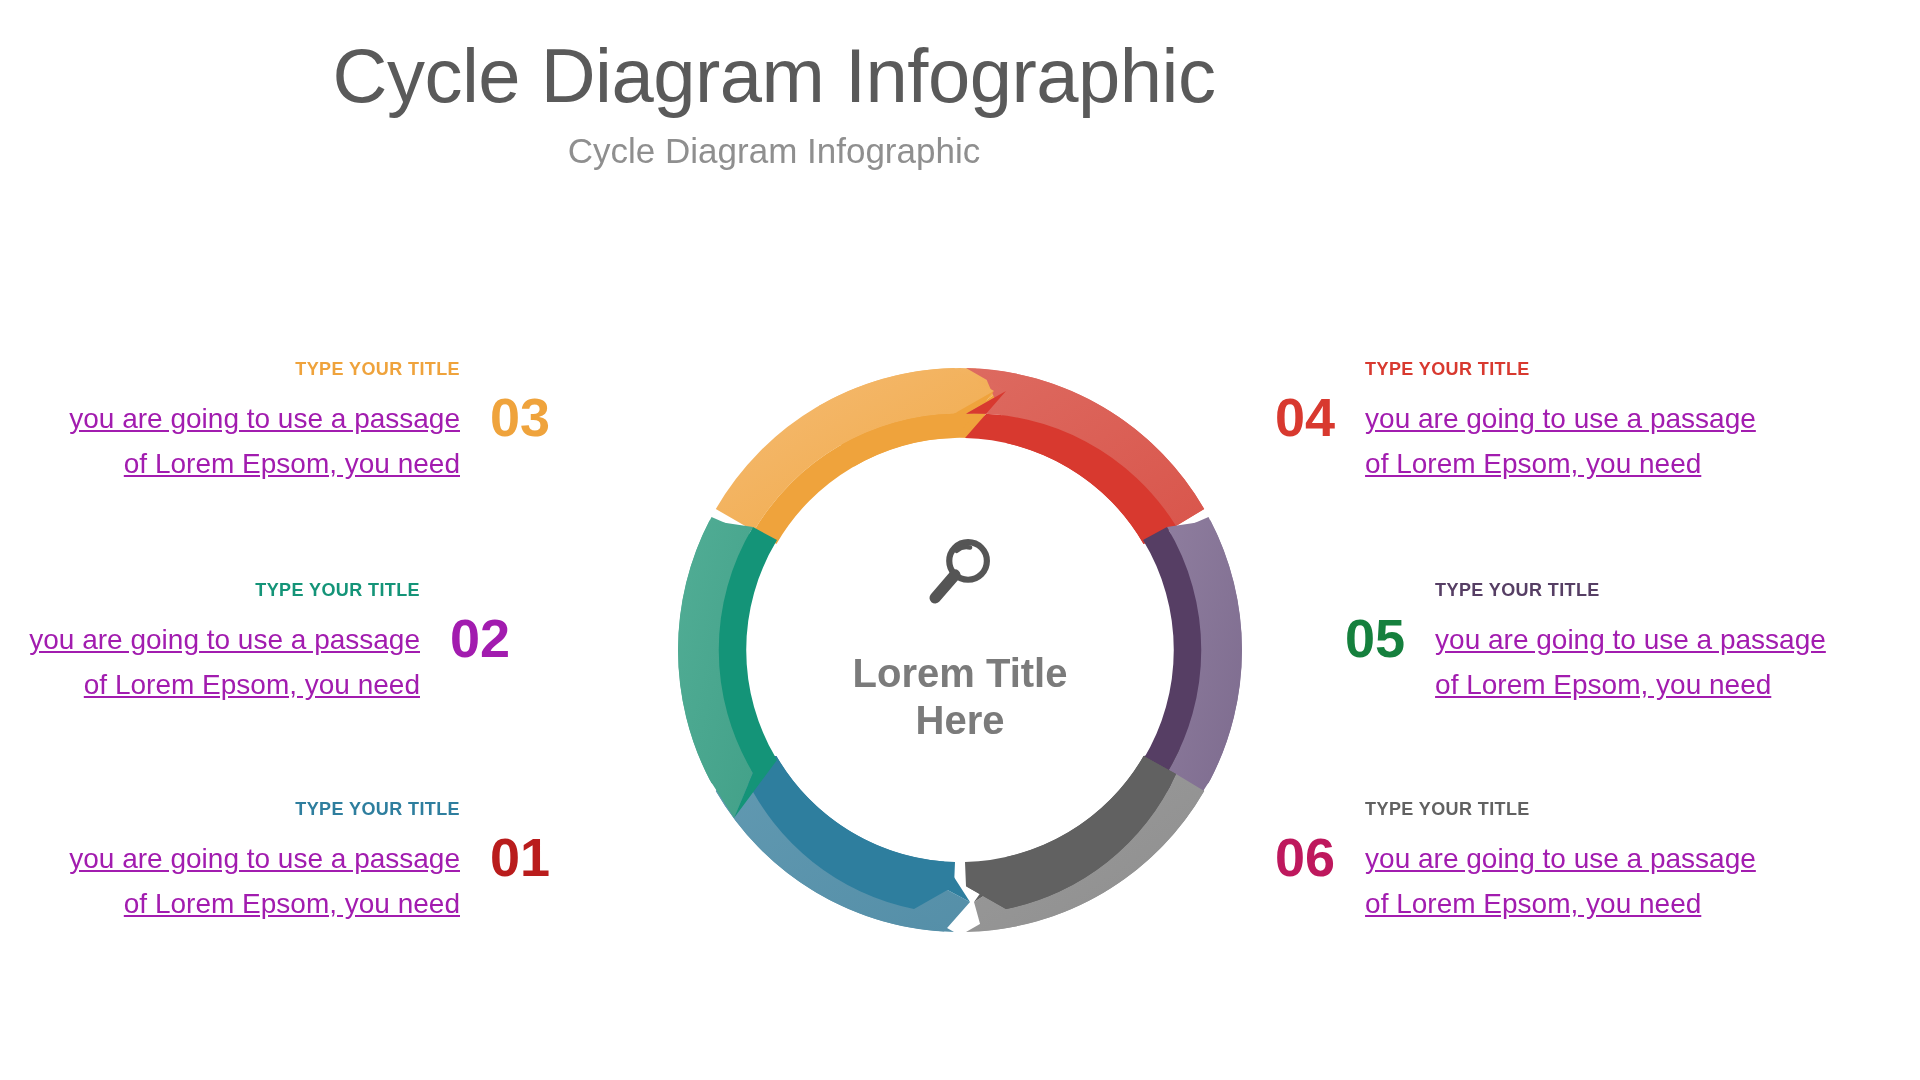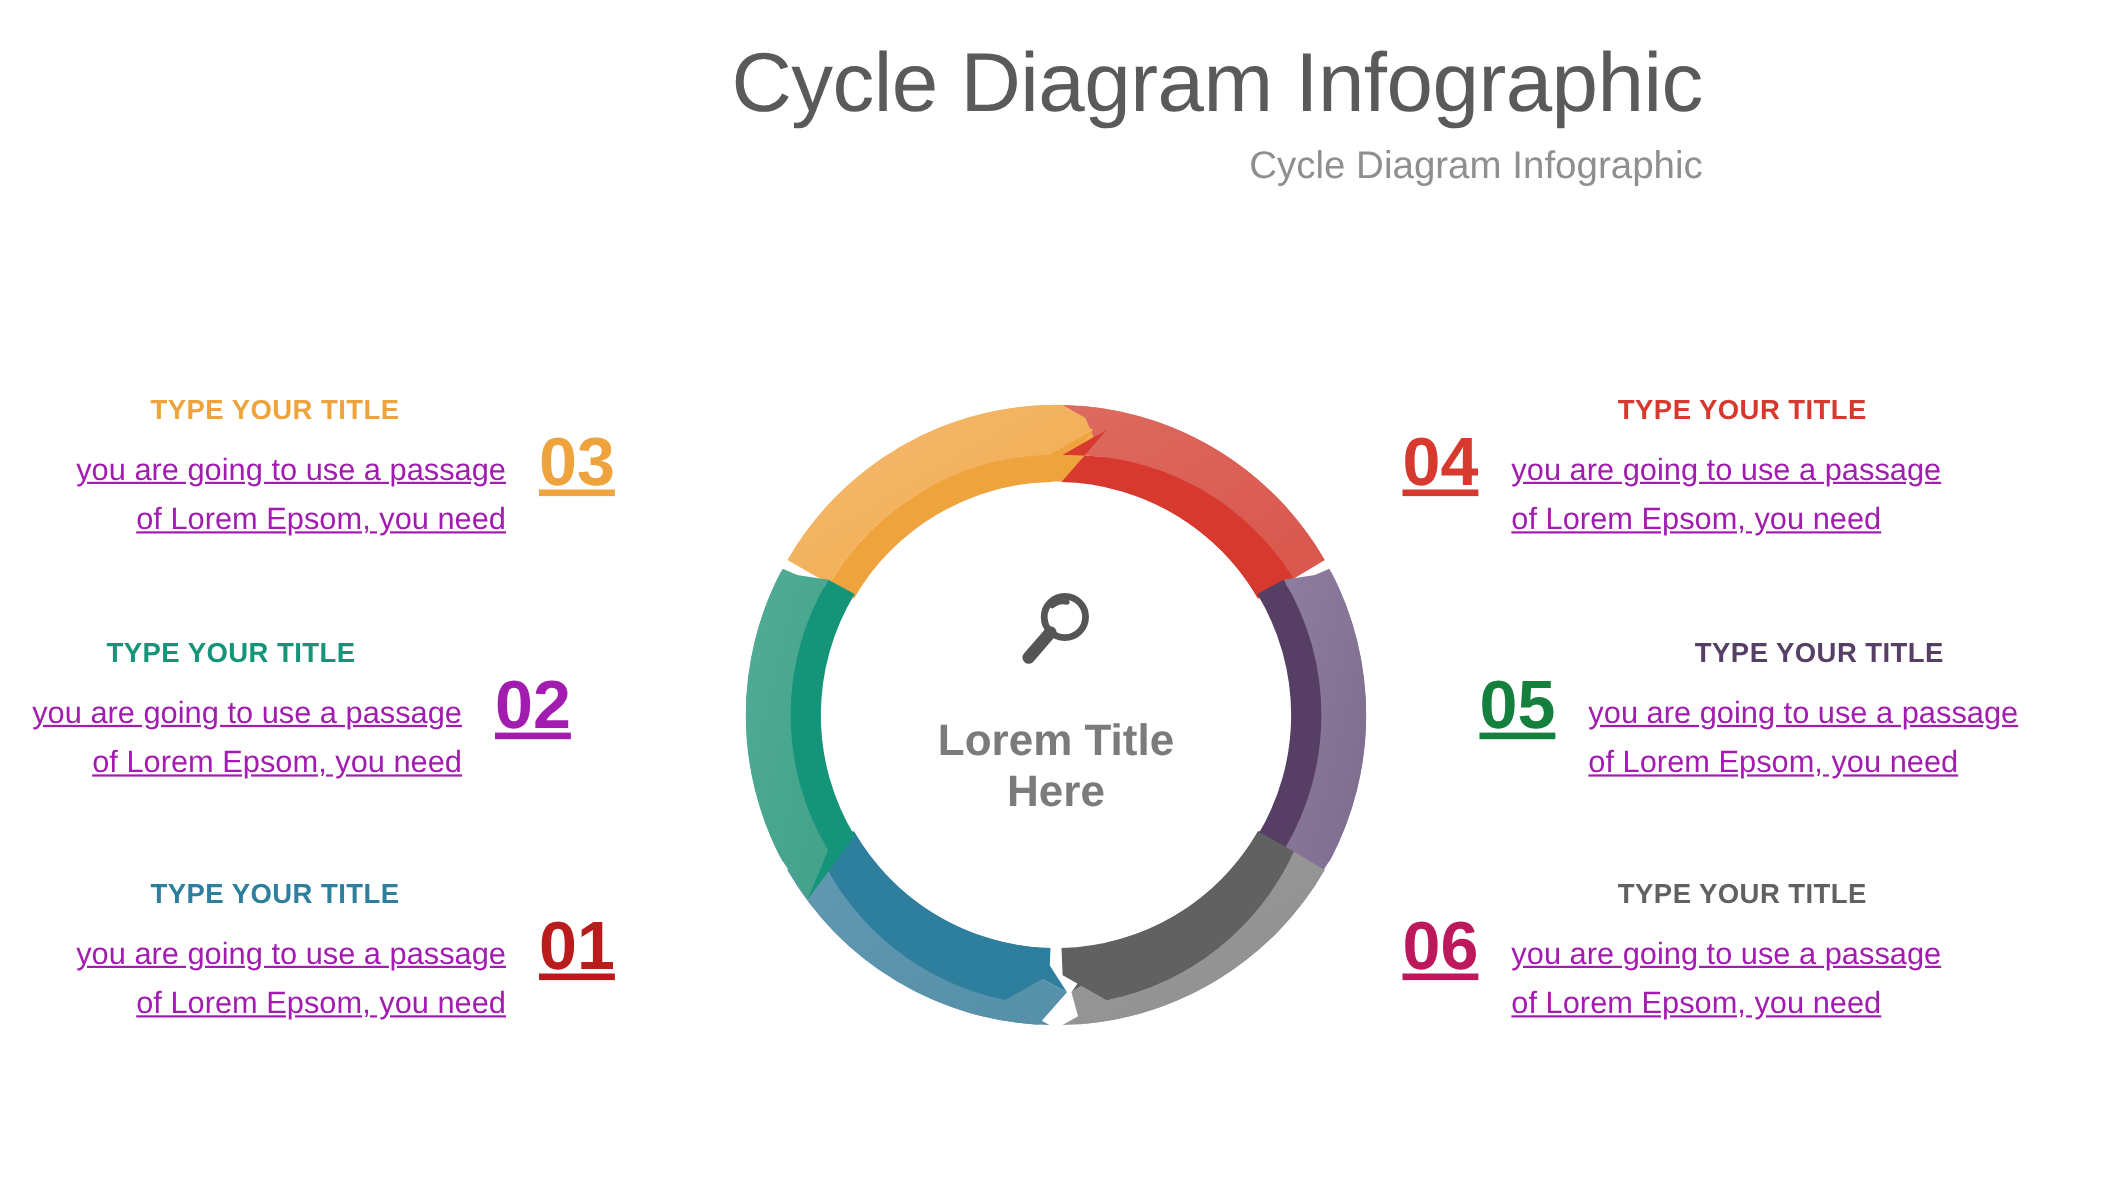--- a/index.html
+++ b/index.html
@@ -14,21 +14,21 @@
     font-family: "Liberation Sans", sans-serif;
     position: relative;
   }
 
   
   #header {
     position: absolute;
     top: 0;
     left: 0;
     width: 1548px;
-    text-align: right;
+    text-align: center;
     padding-top: 36px;
   }
   #page-title {
     font-size: 76px;
     font-weight: 400;
     color: #5a5a5a;
     letter-spacing: -0.5px;
     line-height: 1.05;
     margin: 0;
   }
@@ -89,41 +89,39 @@
   .item-right {
     flex-direction: row;
   }
   .item-text {
     display: block;
   }
   .item-left .item-text { text-align: right; }
   .item-right .item-text { text-align: left; }
 
   .item-title {
-    font-size: 25px;
+    font-size: 18px;
     font-weight: bold;
     letter-spacing: 0.4px;
     line-height: 1.1;
     margin-bottom: 16px;
     white-space: nowrap;
-    text-align: center;
   }
   .item-desc {
     font-size: 28px;
     color: #a21caf;
     line-height: 1.62;
     white-space: pre-line;
     text-decoration: underline;
   }
   .item-num {
-    font-size: 62px;
+    font-size: 54px;
     font-weight: bold;
     line-height: 1;
     white-space: nowrap;
-    text-decoration: underline;
   }
   .item-left .item-num { margin-left: 30px; margin-top: 30px; }
   .item-right .item-num { margin-right: 30px; margin-top: 30px; }
 
   
   #item-03 { left: 40px;  top: 360px;  }
   #item-02 { left: 0px;   top: 581px;  }
   #item-01 { left: 40px;  top: 800px;  }
 
   #item-04 { left: 1275px; top: 360px; }

